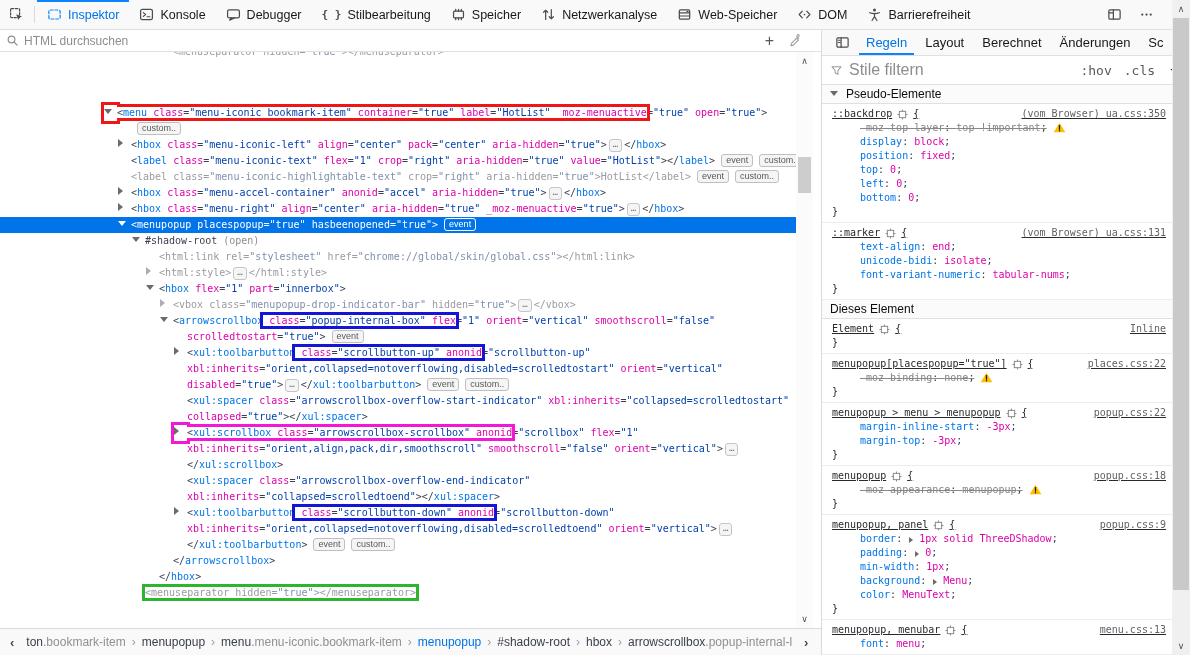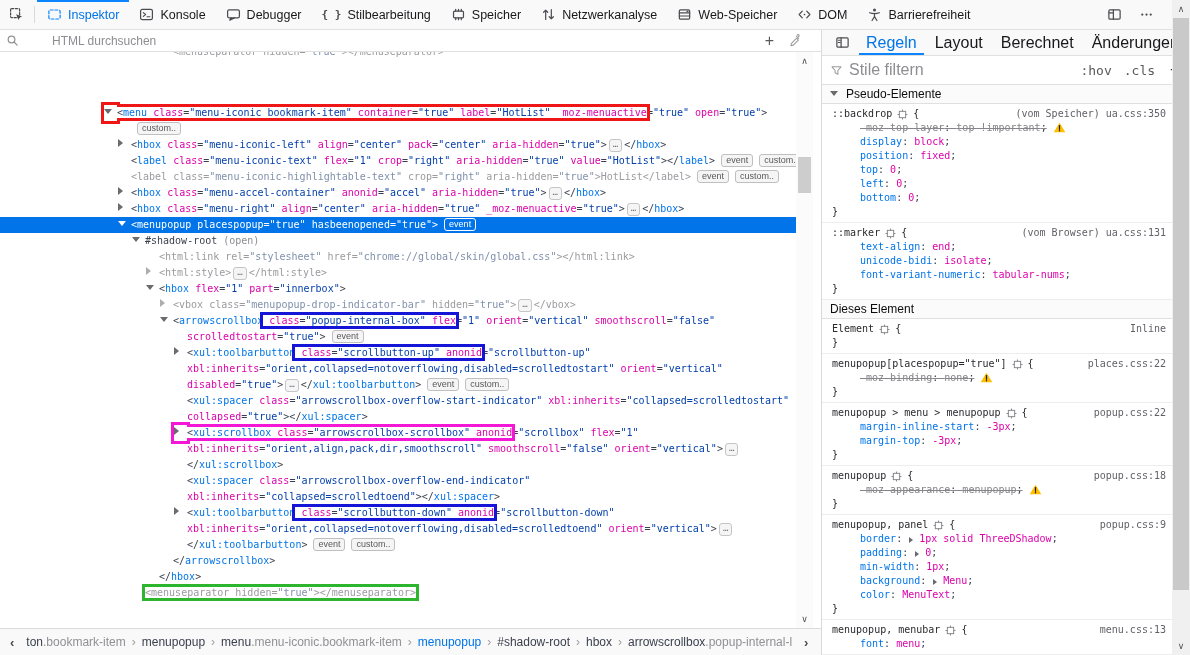--- a/index.html
+++ b/index.html
@@ -23,21 +23,21 @@
   .tright { display:flex; align-items:center; }
   .braces { font-family:"DejaVu Sans Mono",monospace; font-size:11px; font-weight:bold; }
   svg.ic { display:block; }
 
   
   .main { flex:1 1 auto; display:flex; min-height:0; }
   .left { width:822px; flex:0 0 822px; display:flex; flex-direction:column; border-right:1px solid #dadade; min-height:0; }
   .right { flex:1 1 auto; display:flex; flex-direction:column; min-width:0; min-height:0; background:#fff; }
 
   
-  .searchbar { height:22px; flex:0 0 22px; border-bottom:1px solid #e0e0e1; display:flex; align-items:center; padding:0 6px; background:#fff;gap:28px; }
+  .searchbar { height:22px; flex:0 0 22px; border-bottom:1px solid #e0e0e1; display:flex; align-items:center; padding:0 6px; background:#fff; }
   .searchbar .sicon { color:#909095; margin-right:5px; display:flex; }
   .searchbar input { flex:1 1 auto; border:none; outline:none; font-size:12px; color:#0c0c0d;
     font-family:"Liberation Sans",sans-serif; background:transparent; }
   .searchbar input::placeholder { color:#8d8d92; }
   .mtool { display:flex; align-items:center; gap:14px; padding-right:14px; color:#585959; }
   .mtool .plus { font-size:16px; line-height:1; color:#585959; }
   .mtool .dropper { color:#9b9b9e; display:flex; }
 
   
   .markup { flex:1 1 auto; position:relative; overflow:hidden; background:#fff;
@@ -74,21 +74,21 @@
   
   .mscroll { position:absolute; top:0; bottom:0; right:8px; width:17px; background:#fbfbfb; }
   .sarr { position:absolute; left:0; width:17px; height:14px; color:#505050; font-size:9px;
     text-align:center; line-height:14px; font-family:"DejaVu Sans",sans-serif; }
   .mscroll .thumb { position:absolute; left:2px; width:13px; background:#cdcdcd; }
 
   
   .rtabs { height:26px; flex:0 0 26px; background:#f9f9fa; border-bottom:1px solid #e0e0e1;
     display:flex; align-items:stretch; padding:0 2px 0 6px; }
   .rtoggle { display:flex; align-items:center; padding:0 7px; color:#4c4c50; }
-  .rtab { display:flex; align-items:center; padding:0 9px; font-size:16px; color:#18181a; position:relative; white-space:nowrap; }
+  .rtab { display:flex; align-items:center; padding:0 9px; font-size:13px; color:#18181a; position:relative; white-space:nowrap; }
   .rtab.active { color:#0074e8; }
   .rtab.active::after { content:""; position:absolute; left:2px; right:2px; bottom:0; height:2px; background:#0a84ff; }
   .rovf { display:flex; align-items:center; padding:0 4px; color:#4c4c50; margin-left:auto; }
   .caret { width:0; height:0; border:4px solid transparent; border-top:5px solid #6a6a6f; margin-top:4px; }
 
   .rfilter { height:29px; flex:0 0 29px; border-bottom:1px solid #e0e0e1; display:flex; align-items:center;
     padding:0 8px; gap:6px; background:#fff; }
   .rfilter .ficon { color:#9b9b9e; display:flex; }
   .rfilter input { flex:1 1 auto; border:none; outline:none; font-size:16px; background:transparent;
     font-family:"Liberation Sans",sans-serif; }
@@ -96,21 +96,21 @@
   .pseudobtn { font-family:"DejaVu Sans Mono",monospace; font-size:13px; color:#585959; padding:0 3px; }
   .rfilter .plus { font-size:17px; color:#2a2a2e; padding:0 2px 2px 6px; line-height:1; }
 
   .rbody { flex:1 1 auto; display:flex; min-height:0; }
   .rules { flex:1 1 auto; overflow:hidden; font-family:"DejaVu Sans Mono",monospace; font-size:10px;
     line-height:14px; color:#2a2a2e; }
   .rsec { height:19px; background:#fbfbfc; border-bottom:1px solid #e0e0e1; display:flex; align-items:center;
     font-family:"Liberation Sans",sans-serif; font-size:12px; color:#0c0c0d; padding:0 8px; gap:5px; }
   .rsec .tw { width:11px; }
   .rule { padding:3px 8px 3px 10px; border-bottom:1px solid #ededf0; }
-  .rsel { display:flex; align-items:center; }
+  .rsel { display:flex; align-items:center;text-decoration:underline; }
   .rsel .selector { color:#2a2a2e; white-space:pre; }
   .rsel .target { color:#85858a; margin:0 5px; display:flex; }
   .rsel .obrace { color:#2a2a2e; }
   .rsel .source { margin-left:auto; color:#616168; white-space:pre; }
   .prop { padding-left:28px; white-space:pre; }
   .pn { color:#0074e8; }
   .pv { color:#dd00a9; }
   .pp { color:#393f4c; }
   .prop .strike { color:#85858a; text-decoration:line-through; }
   .prop .strike .pn, .prop .strike .pv { color:#85858a; }
@@ -345,21 +345,21 @@
             <div class="rule">
               <div class="rsel">
                 <span class="selector">::backdrop</span>
                 <span class="target">
                   <svg class="ic" width="11" height="11" viewBox="0 0 16 16" fill="none" stroke="currentColor" stroke-width="1.4">
                     <rect x="3.4" y="3.4" width="9.2" height="9.2"></rect>
                     <path d="M8 .8v2.6M8 12.6v2.6M.8 8h2.6M12.6 8h2.6"></path>
                   </svg>
                 </span>
                 <span class="obrace"> {</span>
-                <span class="source">(vom Speicher) ua.css:350</span>
+                <span class="source">(vom Browser) ua.css:350</span>
               </div>
               <div class="prop"><span class="strike"><span class="pn">-moz-top-layer</span><span class="pp">: </span><span class="pv">top !important</span><span class="pp">;</span></span><span class="warn"><svg class="ic" width="13" height="11" viewBox="0 0 16 14" fill="none">
                     <path d="M8 .8L15.4 13H.6z" fill="#ffbf00"></path>
                     <path d="M8 4.6v4.5" stroke="#1d1d1f" stroke-width="1.6" stroke-linecap="round"></path>
                     <circle cx="8" cy="11.2" r=".95" fill="#1d1d1f"></circle>
                   </svg></span></div>
               <div class="prop"><span><span class="pn">display</span><span class="pp">: </span><span class="pv">block</span><span class="pp">;</span></span></div>
               <div class="prop"><span><span class="pn">position</span><span class="pp">: </span><span class="pv">fixed</span><span class="pp">;</span></span></div>
               <div class="prop"><span><span class="pn">top</span><span class="pp">: </span><span class="pv">0</span><span class="pp">;</span></span></div>
               <div class="prop"><span><span class="pn">left</span><span class="pp">: </span><span class="pv">0</span><span class="pp">;</span></span></div>

